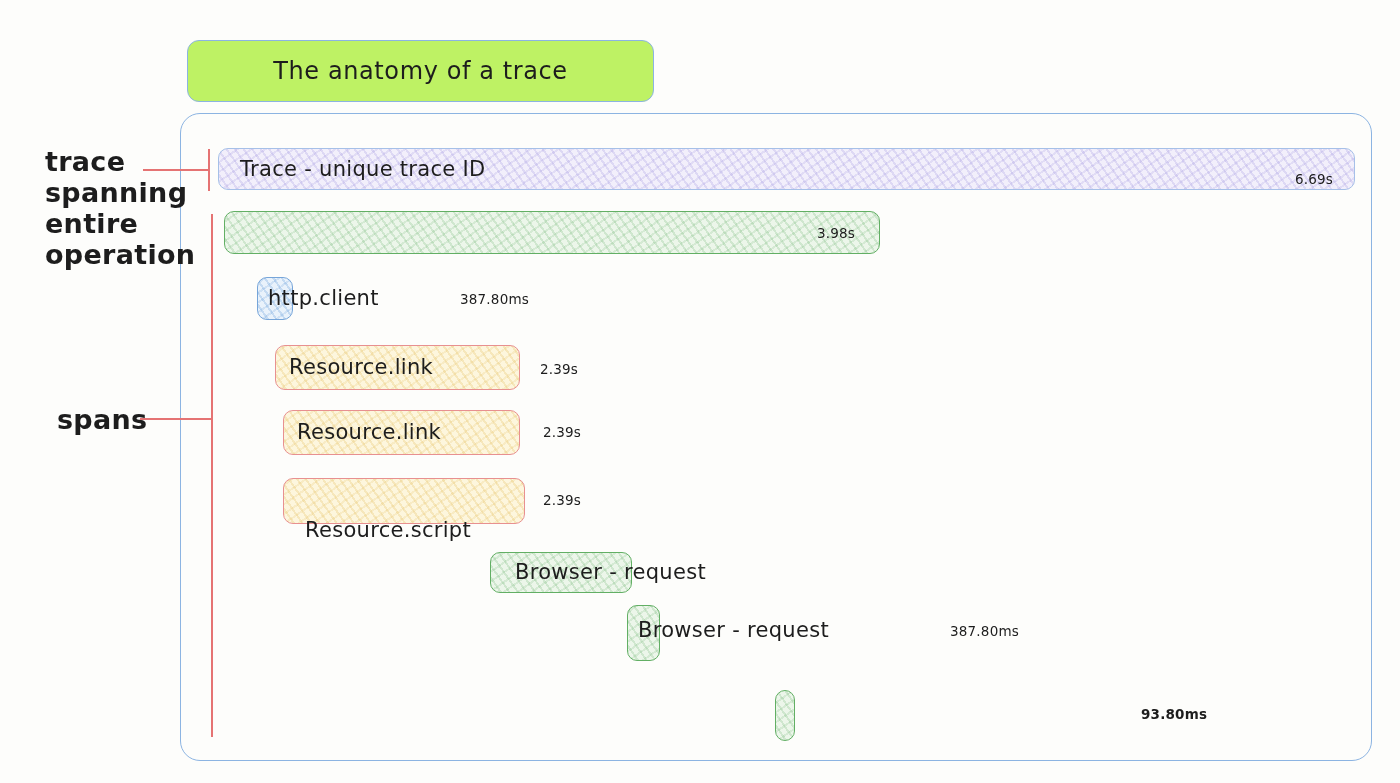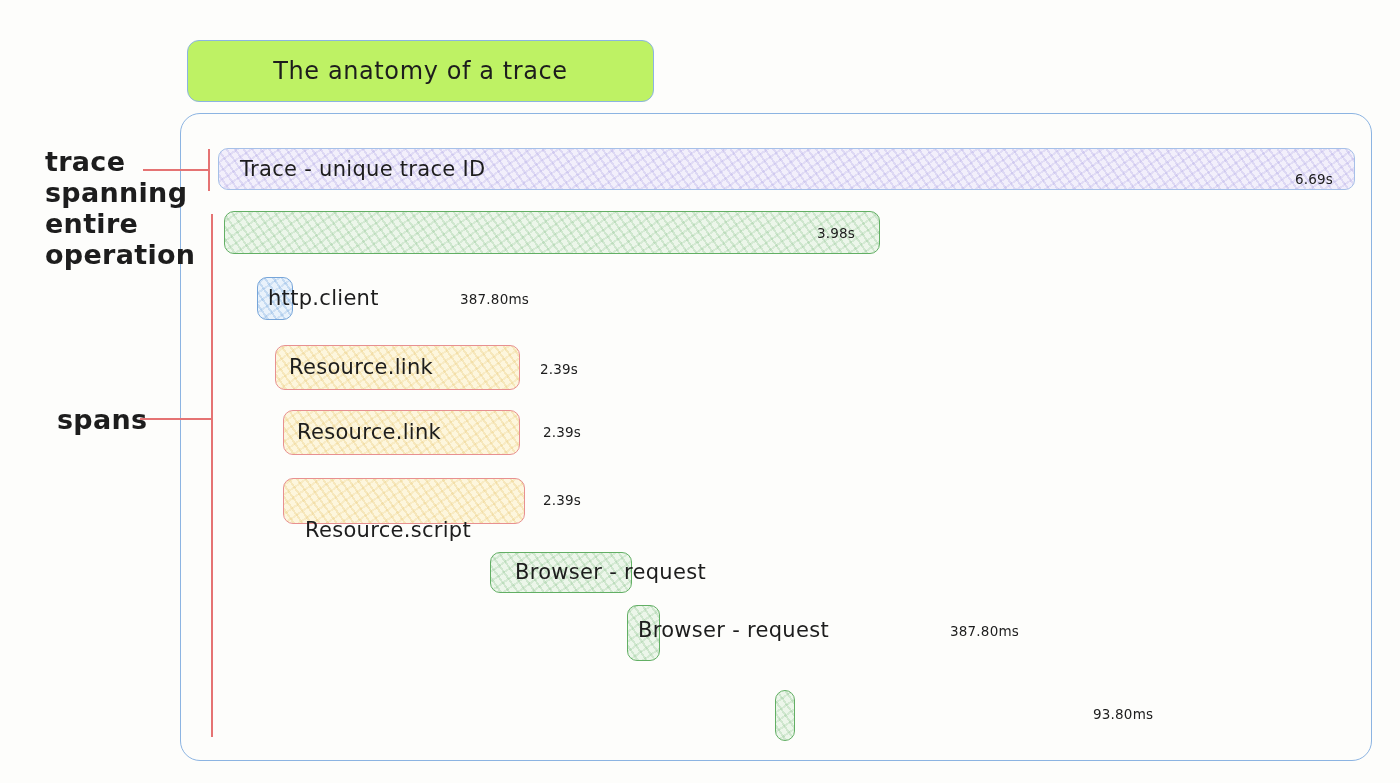--- a/index.html
+++ b/index.html
@@ -96,21 +96,21 @@
 
   .bar-request   { left:490px; top:552px; width:142px; height:41px; }
   .lbl-request   { left:503px; top:560px;margin-left:12px; }
 
   .bar-response  { left:627px; top:605px; width:33px; height:56px; }
   .lbl-response  { left:638px; top:618px; }
   .dur-response  { left:950px; top:623px; }
 
   .bar-loadevent { left:775px; top:690px; width:20px; height:51px; }
   .lbl-loadevent { left:784px; top:700px; }
-  .dur-loadevent { left:1093px; top:706px; }
+  .dur-loadevent { left:1141px; top:706px;font-weight:bold; }
 
   
   .note {
     position:absolute; font-size:27px; letter-spacing:.3px; font-weight:700;
   }
   .note-trace { left:45px; top:146px; line-height:31px; white-space:pre-line; }
   .note-spans { left:57px; top:404px; }
 
   .redline { position:absolute; background:#e57373; }
   .trace-connector   { left:143px; top:169px; width:66px; height:2px; }

